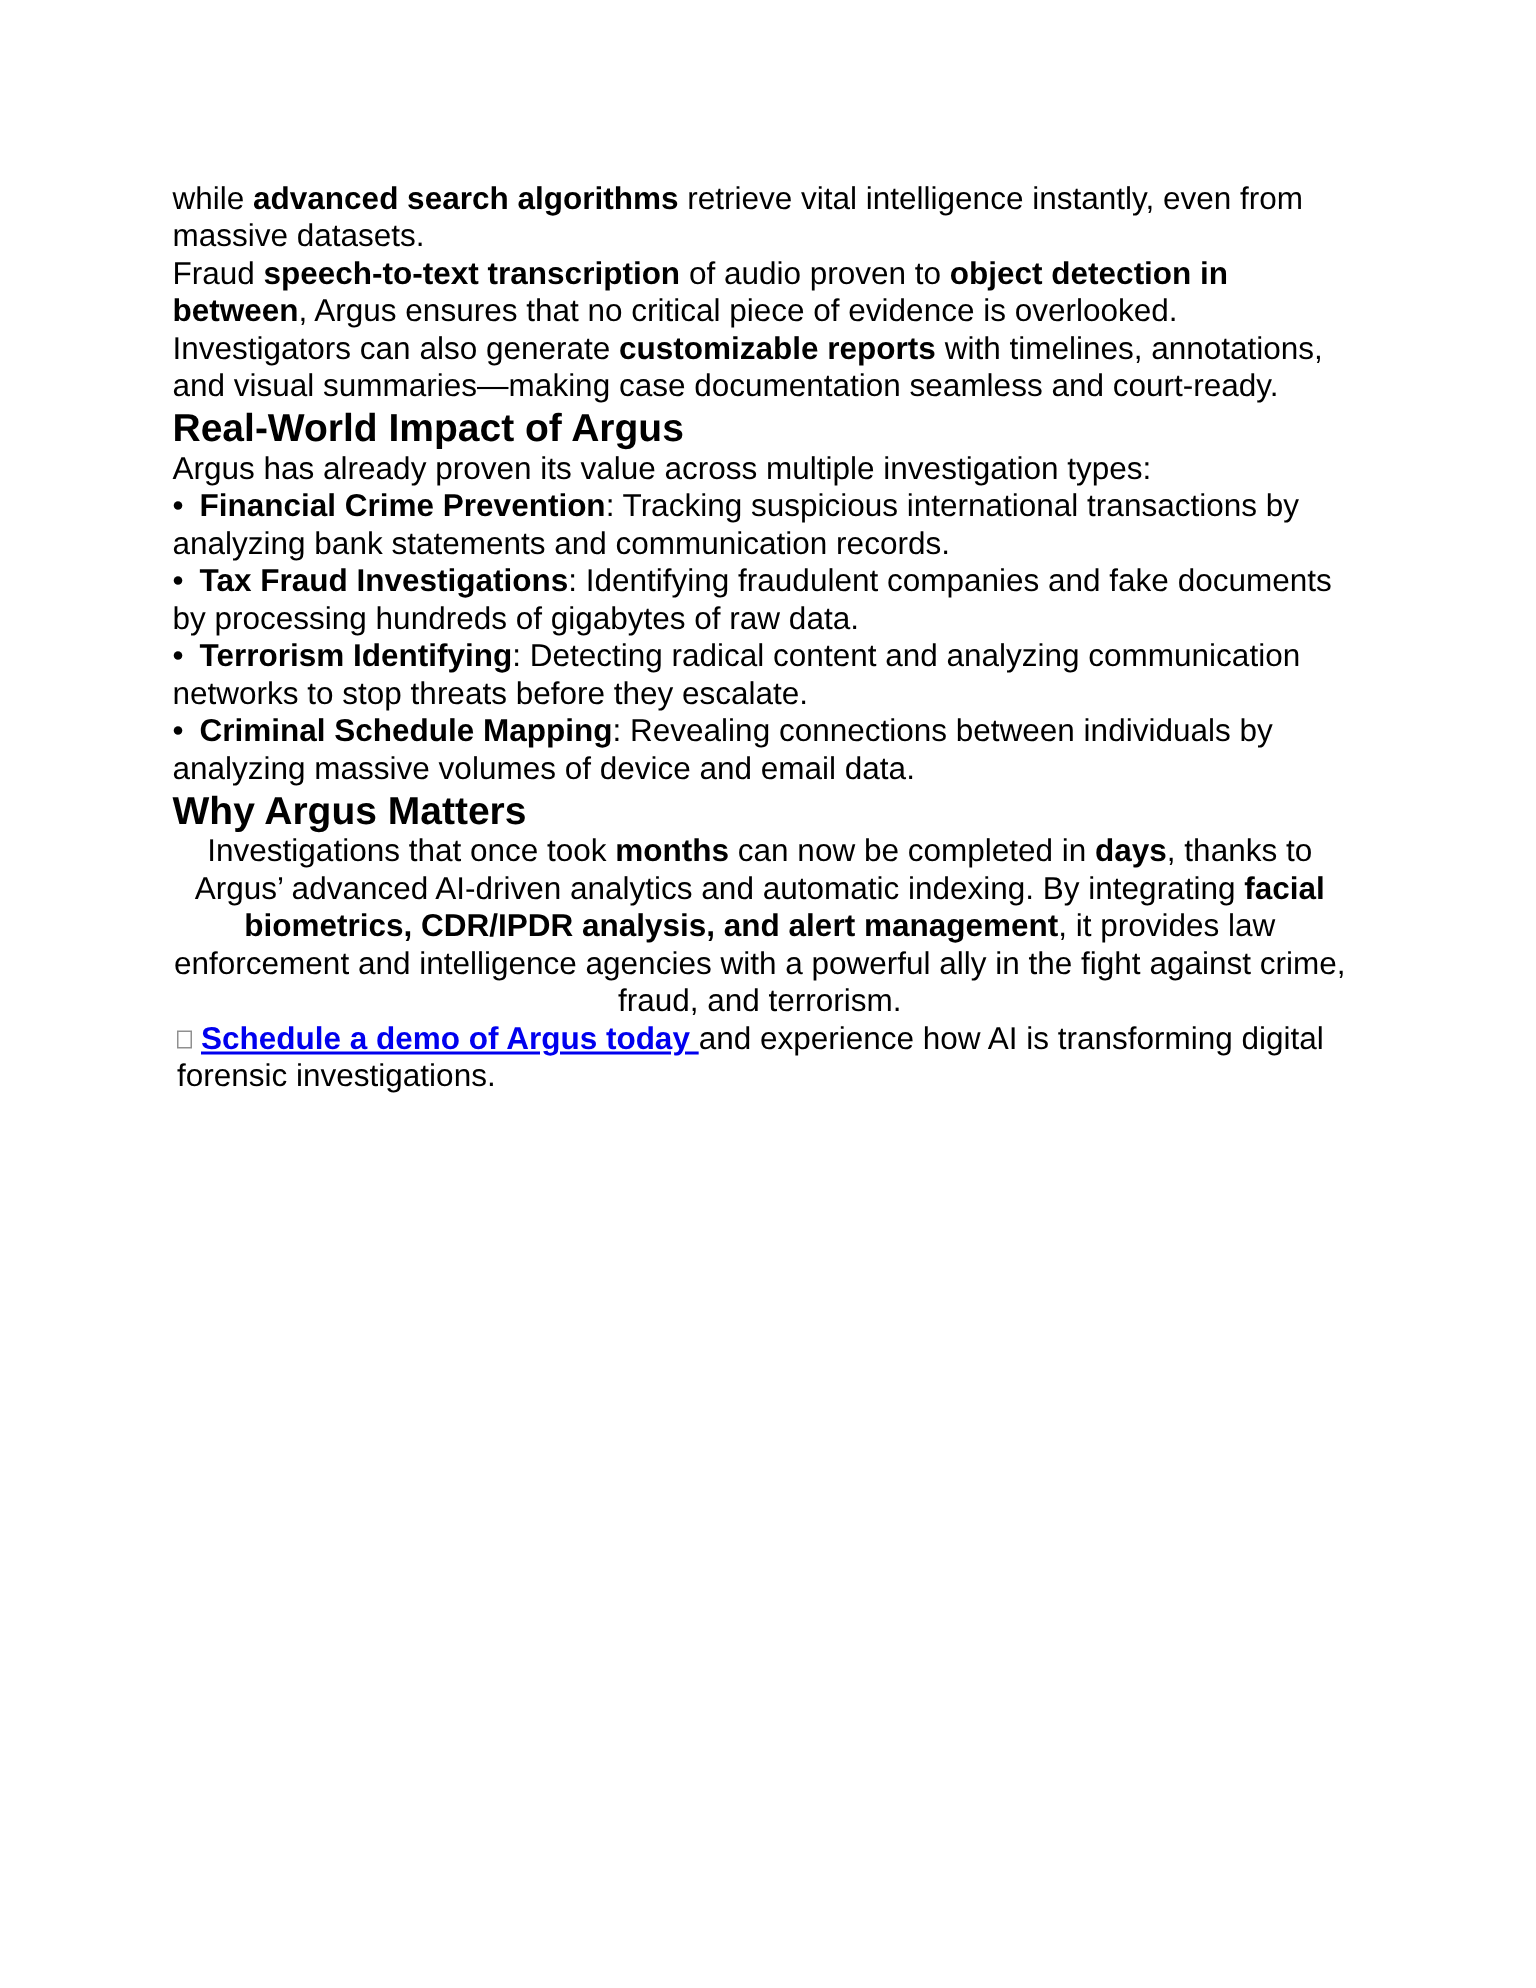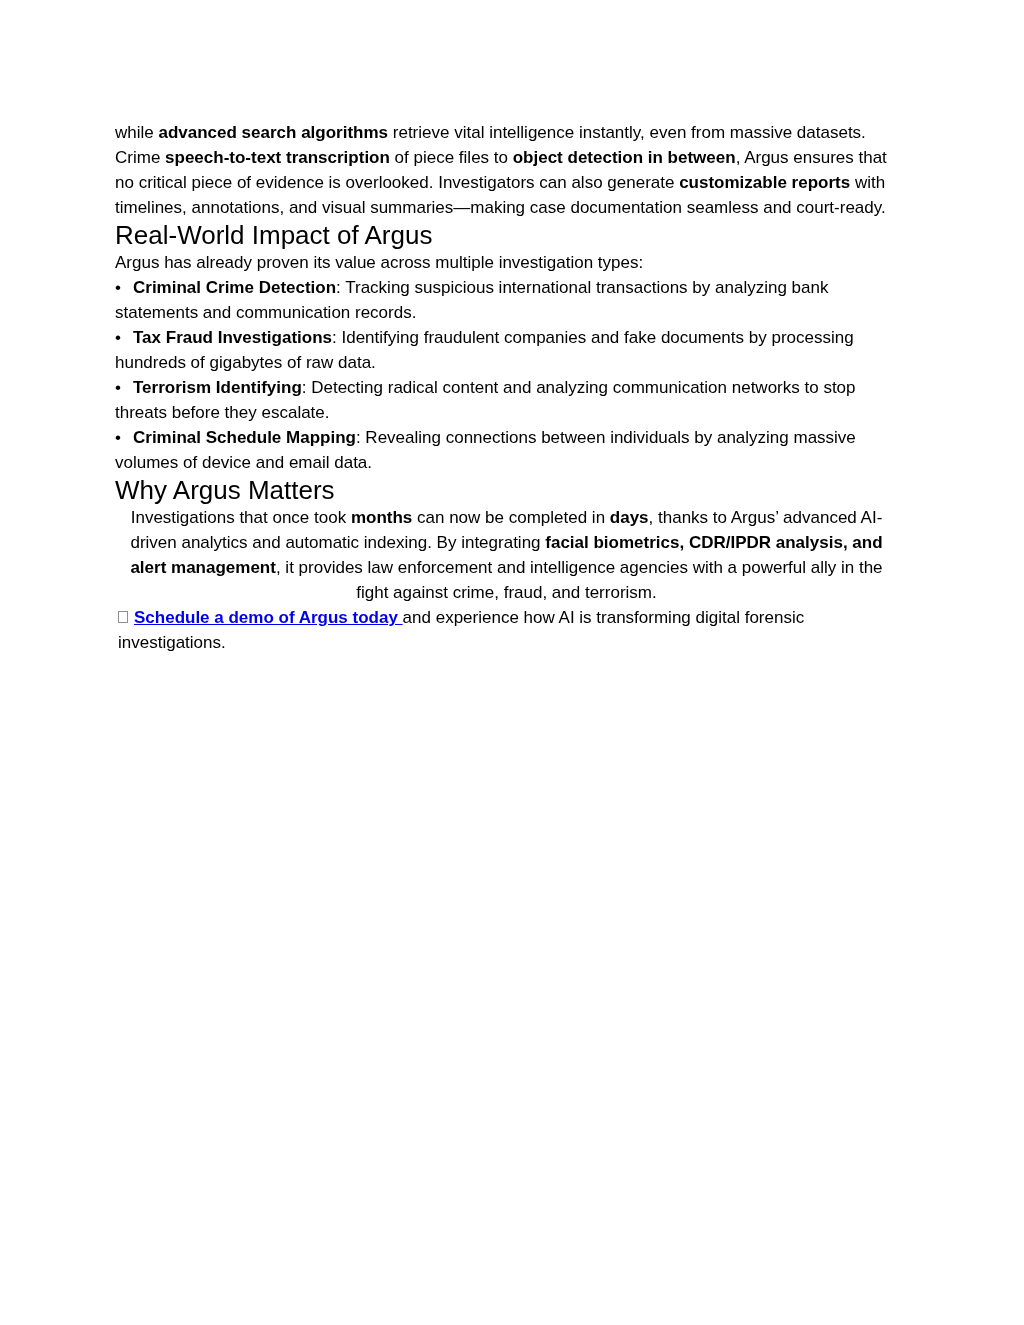--- a/index.html
+++ b/index.html
@@ -13,29 +13,29 @@
     font-family: "Liberation Sans", sans-serif;
     color: #000000;
     overflow: hidden;
   }
   .content {
     box-sizing: content-box;
     width: 783px;
     padding: 120px 0 0 115px;
   }
   p.body {
-    font-size: 17px;
+    font-size: 21px;
     line-height: 25px;
     margin: 0;
   }
   b { font-weight: 700; }
   h1.doc-heading {
     font-size: 26px;
     line-height: 30px;
-    font-weight: 400;
+    font-weight: 700;
     margin: 0;
   }
   .mb15 { margin-bottom: 15px; }
   .mb21 { margin-bottom: 21px; }
   .mb23 { margin-bottom: 23px; }
   .mb24 { margin-bottom: 24px; text-align: center; }
   .mb14 { margin-bottom: 14px; }
   .h2-gap { margin-top: 64px; }
   .bullet-marker {
     display: inline-block;
@@ -57,27 +57,27 @@
     margin-top: 44px;
   }
 </style>
 </head>
 <body>
 
 <div class="content">
 
   <p class="body mb15"><span>while </span><b>advanced search algorithms</b><span> retrieve vital intelligence instantly, even from massive datasets.</span></p>
 
-  <p class="body mb23"><span>Crime </span><b>speech-to-text transcription</b><span> of piece files to </span><b>object detection in between</b><span>, Argus ensures that no critical piece of evidence is overlooked. Investigators can also generate </span><b>customizable reports</b><span> with timelines, annotations, and visual summaries—making case documentation seamless and court-ready.</span></p>
+  <p class="body mb23"><span>Fraud </span><b>speech-to-text transcription</b><span> of audio proven to </span><b>object detection in between</b><span>, Argus ensures that no critical piece of evidence is overlooked. Investigators can also generate </span><b>customizable reports</b><span> with timelines, annotations, and visual summaries—making case documentation seamless and court-ready.</span></p>
 
   <h1 class="doc-heading mb21">Real-World Impact of Argus</h1>
 
   <p class="body mb21">Argus has already proven its value across multiple investigation types:</p>
 
-  <p class="body mb14"><span class="bullet-marker">•</span><b>Criminal Crime Detection</b><span>: Tracking suspicious international transactions by analyzing bank statements and communication records.</span></p>
+  <p class="body mb14"><span class="bullet-marker">•</span><b>Financial Crime Prevention</b><span>: Tracking suspicious international transactions by analyzing bank statements and communication records.</span></p>
 
   <p class="body mb14"><span class="bullet-marker">•</span><b>Tax Fraud Investigations</b><span>: Identifying fraudulent companies and fake documents by processing hundreds of gigabytes of raw data.</span></p>
 
   <p class="body mb14"><span class="bullet-marker">•</span><b>Terrorism Identifying</b><span>: Detecting radical content and analyzing communication networks to stop threats before they escalate.</span></p>
 
   <p class="body mb14"><span class="bullet-marker">•</span><b>Criminal Schedule Mapping</b><span>: Revealing connections between individuals by analyzing massive volumes of device and email data.</span></p>
 
   <h1 class="doc-heading h2-gap mb23">Why Argus Matters</h1>
 
   <p class="body mb24"><span>Investigations that once took </span><b>months</b><span> can now be completed in </span><b>days</b><span>, thanks to Argus’ advanced AI-driven analytics and automatic indexing. By integrating </span><b>facial biometrics, CDR/IPDR analysis, and alert management</b><span>, it provides law enforcement and intelligence agencies with a powerful ally in the fight against crime, fraud, and terrorism.</span></p>

